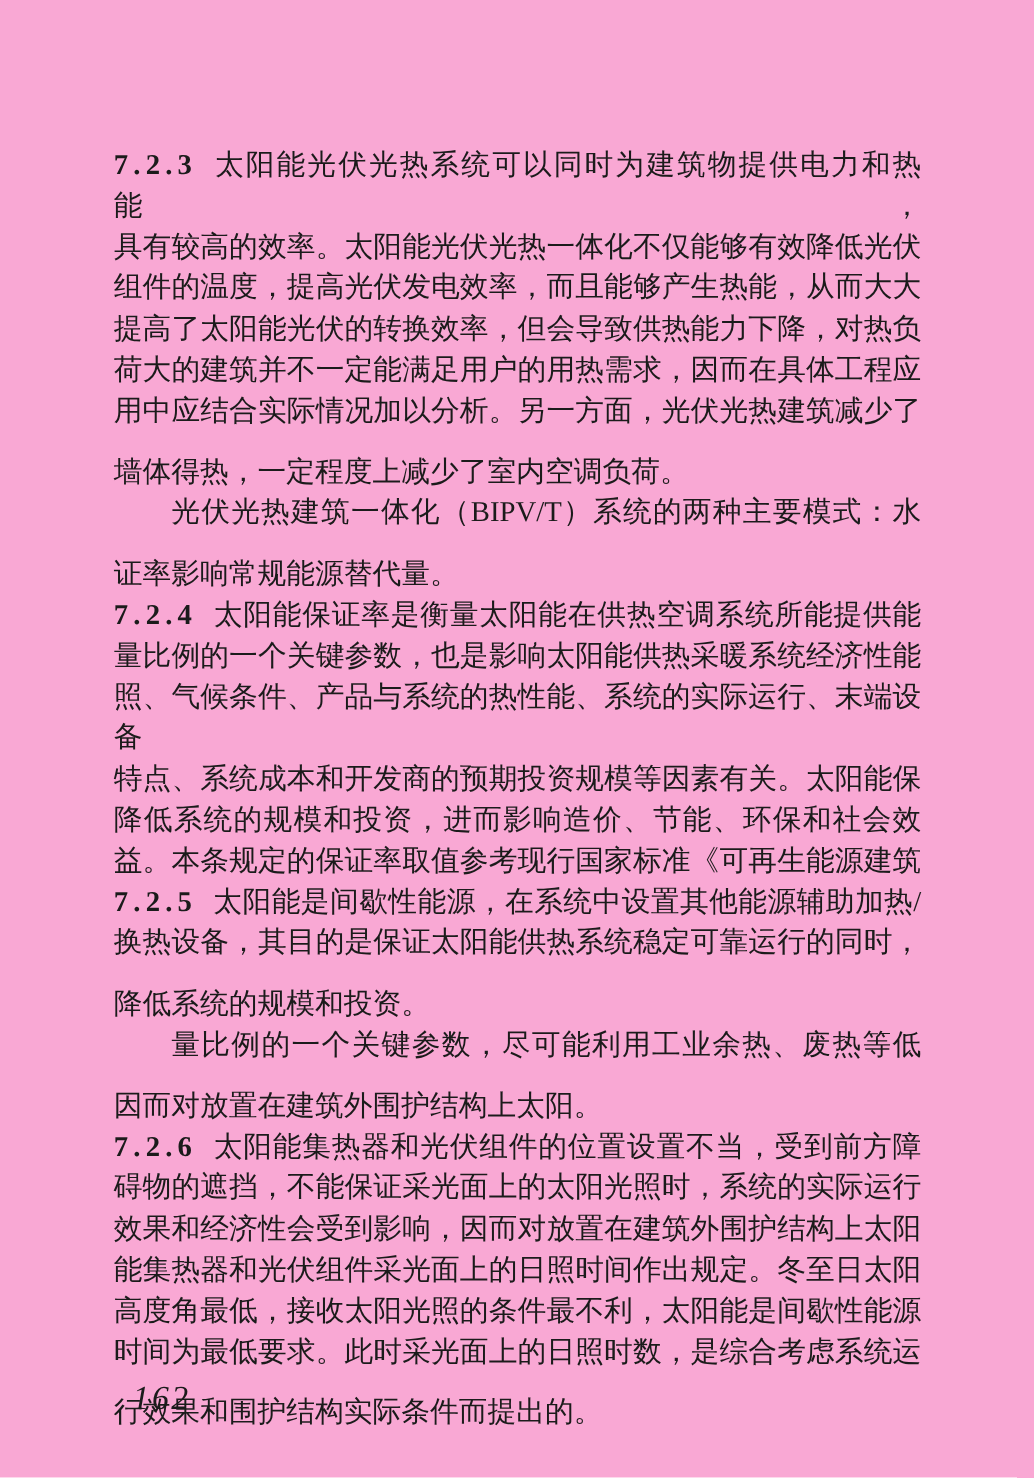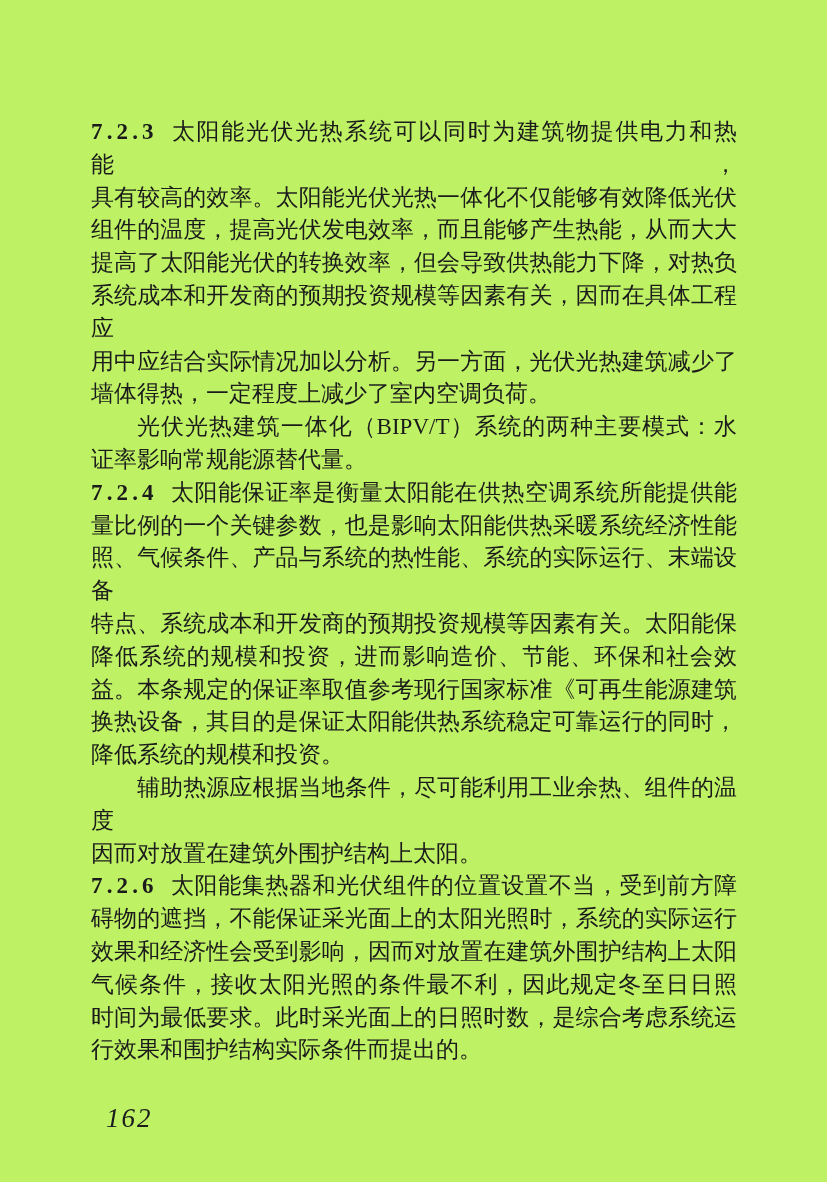--- a/index.html
+++ b/index.html
@@ -4,21 +4,21 @@
 <style>
   html, body {
     margin: 0;
     padding: 0;
     background: #ffffff;
   }
   .page {
     position: relative;
     width: 827px;
     height: 1182px;
-    background: #bef264;
+    background: #f9a8d4;
     overflow: hidden;
     font-family: "Liberation Serif", "DejaVu Serif", serif;
     color: #1b1b1b;
   }
   .text-block {
     position: absolute;
     left: 91px;
     top: 116px;
     width: 646px;
     font-size: 23px;
@@ -29,20 +29,21 @@
     padding: 0;
   }
   .line {
     text-align: justify;
     text-align-last: justify;
     text-justify: inter-ideograph;
     white-space: normal;
   }
   .line.last {
     text-align-last: left;
+    margin-top: 16px;
   }
   .line.indent {
     text-indent: 2em;
   }
   .num {
     font-weight: bold;
     letter-spacing: 0.18em;
     margin-right: 0.55em;
     white-space: nowrap;
   }
@@ -60,54 +61,56 @@
 <body>
 
 <div class="page">
   <div class="text-block">
 
     <div class="clause">
       <div class="line"><span class="num">7.2.3</span><span>太阳能光伏光热系统可以同时为建筑物提供电力和热能，</span></div>
       <div class="line">具有较高的效率。太阳能光伏光热一体化不仅能够有效降低光伏</div>
       <div class="line">组件的温度，提高光伏发电效率，而且能够产生热能，从而大大</div>
       <div class="line">提高了太阳能光伏的转换效率，但会导致供热能力下降，对热负</div>
-      <div class="line">系统成本和开发商的预期投资规模等因素有关，因而在具体工程应</div>
+      <div class="line">荷大的建筑并不一定能满足用户的用热需求，因而在具体工程应</div>
       <div class="line">用中应结合实际情况加以分析。另一方面，光伏光热建筑减少了</div>
       <div class="line last">墙体得热，一定程度上减少了室内空调负荷。</div>
     </div>
 
     <div class="clause">
       <div class="line indent">光伏光热建筑一体化（BIPV/T）系统的两种主要模式：水</div>
       <div class="line last">证率影响常规能源替代量。</div>
     </div>
 
     <div class="clause">
       <div class="line"><span class="num">7.2.4</span><span>太阳能保证率是衡量太阳能在供热空调系统所能提供能</span></div>
       <div class="line">量比例的一个关键参数，也是影响太阳能供热采暖系统经济性能</div>
       <div class="line">照、气候条件、产品与系统的热性能、系统的实际运行、末端设备</div>
       <div class="line">特点、系统成本和开发商的预期投资规模等因素有关。太阳能保</div>
       <div class="line">降低系统的规模和投资，进而影响造价、节能、环保和社会效</div>
       <div class="line">益。本条规定的保证率取值参考现行国家标准《可再生能源建筑</div>
     </div>
 
     <div class="clause">
+      <div class="line"><span class="num">7.2.5</span><span>太阳能是间歇性能源，在系统中设置其他能源辅助加热/</span></div>
       <div class="line">换热设备，其目的是保证太阳能供热系统稳定可靠运行的同时，</div>
       <div class="line last">降低系统的规模和投资。</div>
     </div>
 
     <div class="clause">
-      <div class="line indent">辅助热源应根据当地条件，尽可能利用工业余热、组件的温度</div>
+      <div class="line indent">量比例的一个关键参数，尽可能利用工业余热、废热等低</div>
       <div class="line last">因而对放置在建筑外围护结构上太阳。</div>
     </div>
 
     <div class="clause">
       <div class="line"><span class="num">7.2.6</span><span>太阳能集热器和光伏组件的位置设置不当，受到前方障</span></div>
       <div class="line">碍物的遮挡，不能保证采光面上的太阳光照时，系统的实际运行</div>
       <div class="line">效果和经济性会受到影响，因而对放置在建筑外围护结构上太阳</div>
-      <div class="line">气候条件，接收太阳光照的条件最不利，因此规定冬至日日照</div>
+      <div class="line">能集热器和光伏组件采光面上的日照时间作出规定。冬至日太阳</div>
+      <div class="line">高度角最低，接收太阳光照的条件最不利，太阳能是间歇性能源</div>
       <div class="line">时间为最低要求。此时采光面上的日照时数，是综合考虑系统运</div>
       <div class="line last">行效果和围护结构实际条件而提出的。</div>
     </div>
 
   </div>
 
   <div class="page-number">162</div>
 </div>
 
 </body></html>

